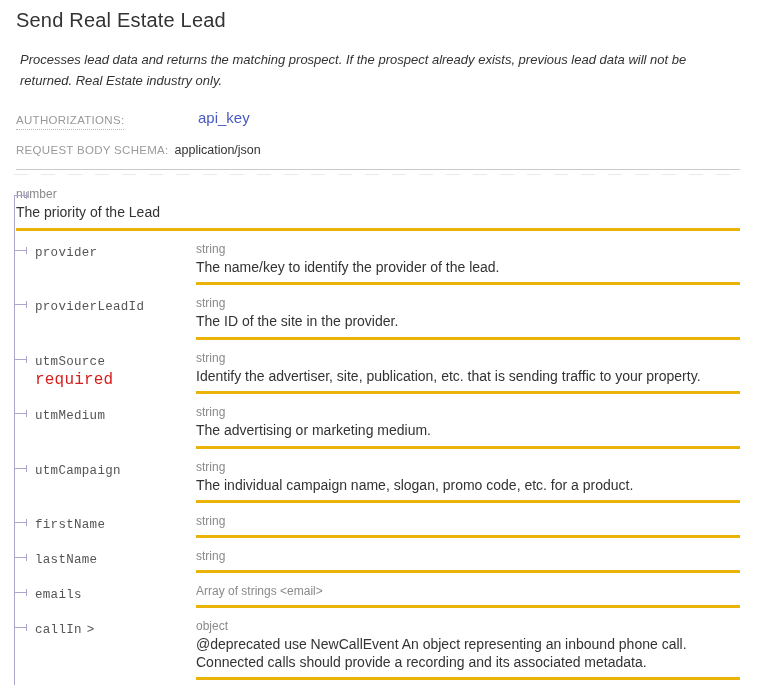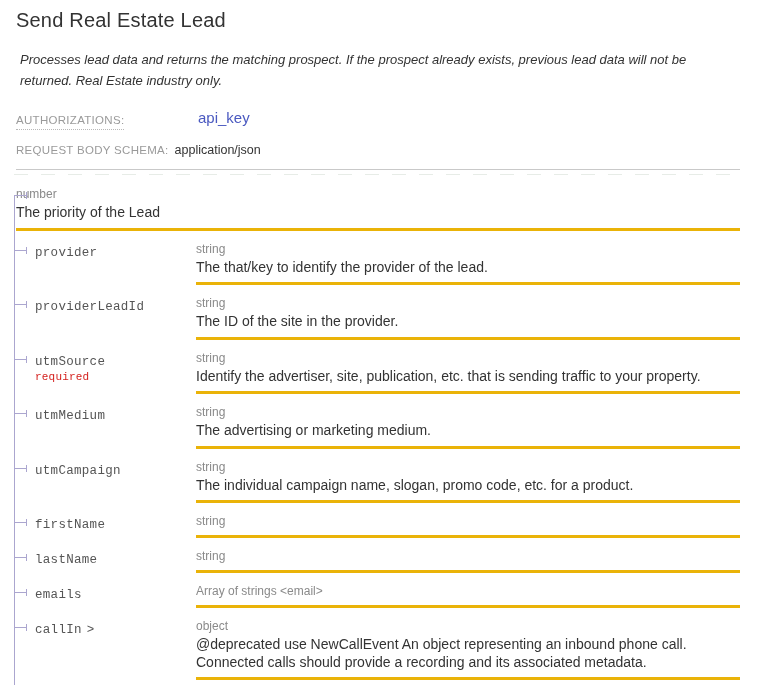--- a/index.html
+++ b/index.html
@@ -122,21 +122,21 @@
     font-size: 12.5px;
     color: #555555;
     margin-left: 5px;
     cursor: pointer;
   }
   .field-expand:empty { display: none; }
   .field-required {
     display: block;
     margin-top: 2px;
     font-family: "Liberation Mono", monospace;
-    font-size: 11px;
+    font-size: 16px;
     letter-spacing: 0.2px;
     color: #d41f1c;
   }
   .field-required:empty { display: none; }
   .field-right {
     flex: 1;
     border-bottom: 3px solid #eab308;
     padding: 10px 0 6px 0;
   }
   .field-type {
@@ -183,21 +183,21 @@
   </div>
 
   <div class="field-row">
     <span class="branch"></span>
     <div class="field-left">
       <span class="field-name">provider</span>
       
     </div>
     <div class="field-right">
       <div class="field-type">string</div>
-      <div class="field-desc">The that/key to identify the provider of the lead.</div>
+      <div class="field-desc">The name/key to identify the provider of the lead.</div>
     </div>
   </div>
 
   <div class="field-row">
     <span class="branch"></span>
     <div class="field-left">
       <span class="field-name">providerLeadId</span>
       
     </div>
     <div class="field-right">

